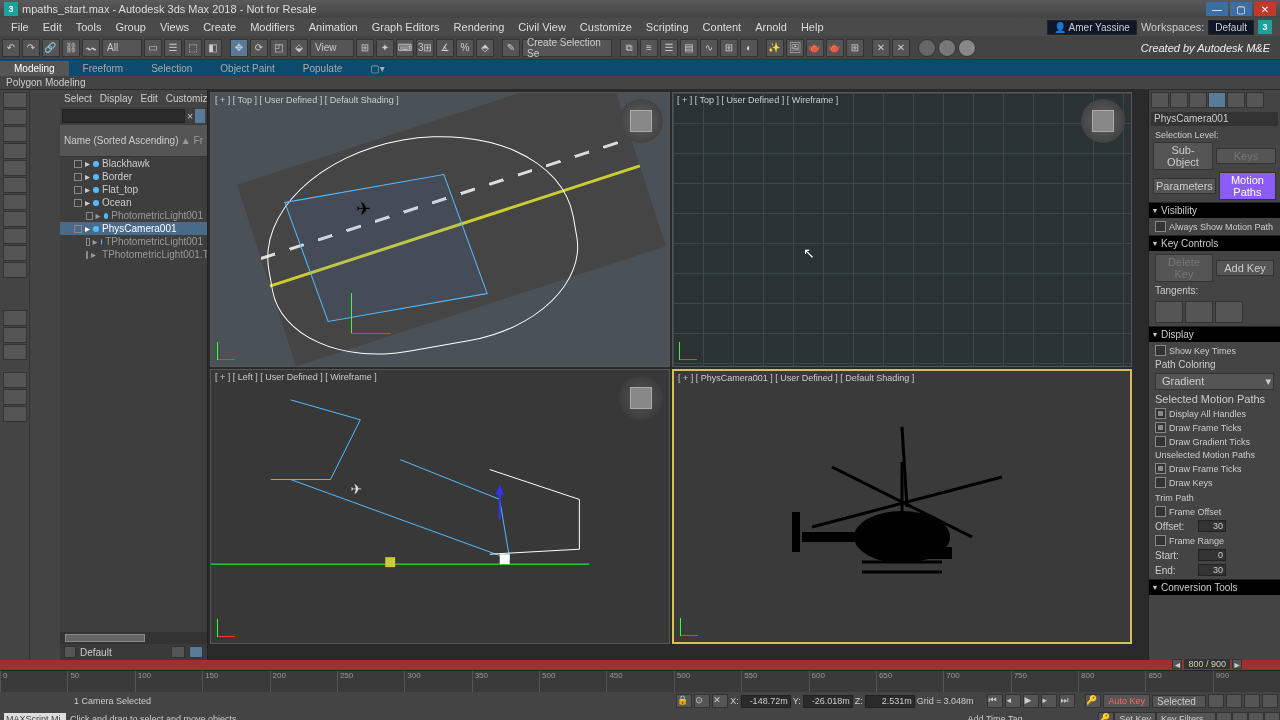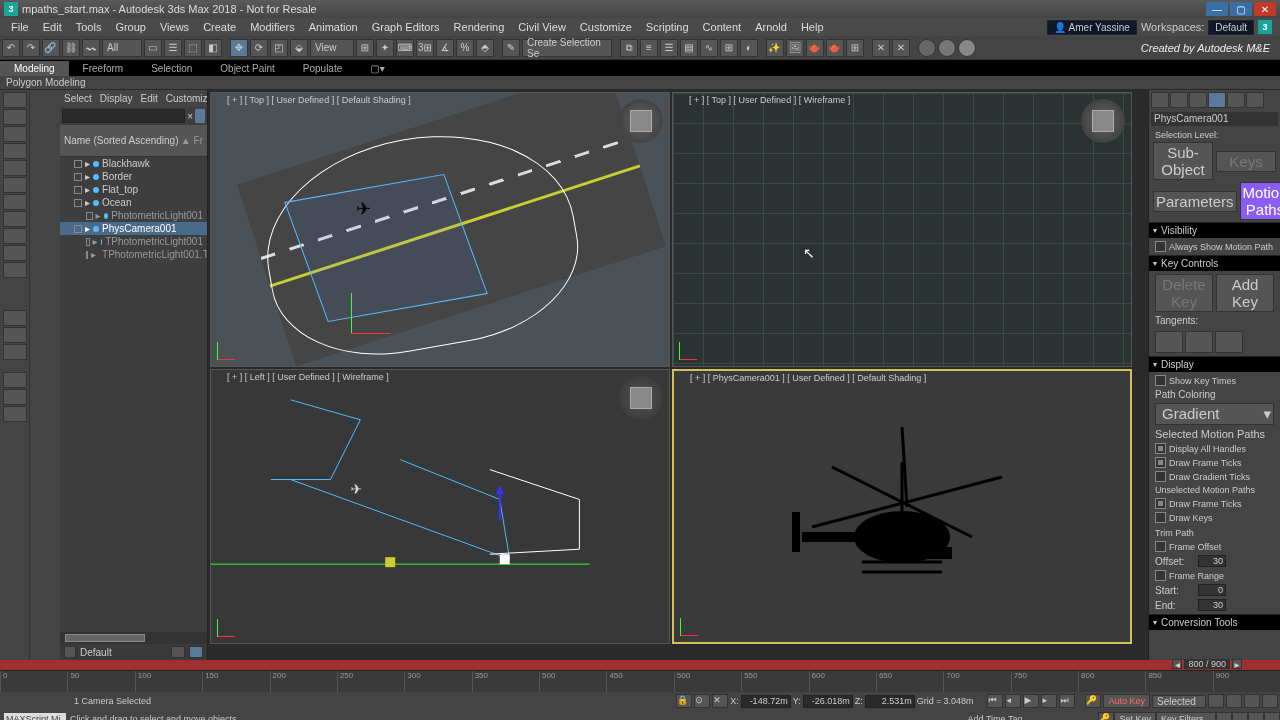--- a/index.html
+++ b/index.html
@@ -13,21 +13,21 @@
 .menubar { height: 18px; background: #4a4a4a; display: flex; align-items: center; padding: 0 4px; font-size: 11px; }
 .menubar .menu { padding: 0 7px; color: #ddd; }
 .menubar .right { margin-left: auto; display: flex; align-items: center; gap: 4px; }
 .userbox { background: #0f172a; padding: 1px 6px; border: 1px solid #222; font-size: 10px; }
 .toolbar { height: 24px; background: #444; display: flex; align-items: center; padding: 2px; gap: 2px; border-bottom: 1px solid #333; }
 .tbtn { width: 18px; height: 18px; background: #555; border: 1px solid #333; display: inline-flex; align-items: center; justify-content: center; font-size: 10px; color: #ccc; }
 .tbtn.active { background: #5a7a9a; }
 .tdrop { height: 18px; background: #555; border: 1px solid #333; font-size: 10px; padding: 0 4px; display: flex; align-items: center; color: #ccc; }
 .toolbar .sep { width: 4px; }
 .branding { margin-left: auto; font-size: 11px; color: #eee; padding-right: 8px; font-style: italic; }
-.ribbontabs { height: 16px; background: #000000; display: flex; align-items: center; font-size: 10px; }
+.ribbontabs { height: 16px; background: #0c4a6e; display: flex; align-items: center; font-size: 10px; }
 .ribbontabs .tab { padding: 2px 14px; color: #aaa; }
 .ribbontabs .tab.active { background: #555; color: #fff; }
 .polybar { height: 14px; background: #444; font-size: 10px; padding: 0 6px; display: flex; align-items: center; border-bottom: 1px solid #2a2a2a; }
 .mainarea { position: relative; height: 570px; display: flex; }
 .leftcol { width: 60px; background: #444; display: flex; }
 .leftcol .strip { width: 30px; display: flex; flex-direction: column; gap: 1px; padding-top: 2px; border-right: 1px solid #333; }
 .leftcol .ico { width: 24px; height: 16px; margin: 0 auto; background: #555; border: 1px solid #333; }
 .scenepanel { width: 148px; background: #3e3e3e; border-right: 1px solid #222; display: flex; flex-direction: column; }
 .panelhdr { display: flex; gap: 8px; padding: 3px 4px; font-size: 10px; background: #444; }
 .panelhdr span { cursor: pointer; }
@@ -37,35 +37,35 @@
 .tree { flex: 1; overflow: hidden; font-size: 10px; }
 .treehead { padding: 10px 4px; background: #555; border-bottom: 1px solid #333; }
 .node { padding: 1px 4px 1px 14px; display: flex; align-items: center; gap: 3px; }
 .node .eye { width: 8px; height: 8px; border: 1px solid #888; }
 .node .dot { width: 6px; height: 6px; border-radius: 50%; background: #5bf; }
 .node.sel { background: #4a6a8a; color: #fff; }
 .node.child { padding-left: 26px; color: #999; }
 .viewports { flex: 1; background: #2a2a2a; display: grid; grid-template-columns: 460px 460px; grid-template-rows: 275px 275px; gap: 2px; padding: 2px; position: relative; }
 .vp { position: relative; background: #3a3a3a; border: 1px solid #555; overflow: hidden; }
 .vp.active { border: 2px solid #d4c05a; }
-.vplabel { position: absolute; top: 2px; left: 4px; font-size: 9px; color: #ccc; z-index: 10; margin-left: 12px; }
+.vplabel { position: absolute; top: 2px; left: 4px; font-size: 9px; color: #ccc; z-index: 10; }
 .vpcube { position: absolute; top: 6px; right: 6px; width: 44px; height: 44px; background: radial-gradient(#666,#333); border-radius: 50%; display: flex; align-items: center; justify-content: center; }
 .vpcube::after { content:''; width: 20px; height: 20px; background: #888; border: 1px solid #aaa; }
 .vpaxis { position: absolute; bottom: 6px; left: 6px; width: 30px; height: 30px; }
 .vpaxis::before { content:''; position:absolute; bottom:0; left:0; width:18px; height:1px; background:#f33; }
 .vpaxis::after { content:''; position:absolute; bottom:0; left:0; width:1px; height:18px; background:#3f3; }
 .rightpanel { width: 132px; background: #444; border-left: 1px solid #222; display: flex; flex-direction: column; font-size: 10px; }
 .cmdtabs { display: flex; padding: 2px; gap: 1px; }
 .cmdtabs .ct { width: 18px; height: 16px; background: #555; border: 1px solid #333; }
 .cmdtabs .ct.on { background: #5a7a9a; }
 .objname { margin: 2px; height: 14px; background: #333; padding: 1px 3px; }
 .rollhead { background: #000000; padding: 2px 4px; display: flex; align-items: center; gap: 4px; border-top: 1px solid #222; }
 .rollhead::before { content:'▾'; font-size: 8px; }
 .rollbody { padding: 3px 6px; display: flex; flex-direction: column; gap: 3px; }
-.rbtn { flex:1; text-align: center; padding: 1px 2px; background: #555; border: 1px solid #333; font-size: 15px; }
+.rbtn { flex:1; text-align: center; padding: 1px 2px; background: #555; border: 1px solid #333; font-size: 11px; }
 .rbtn.blue { background: #8b5cf6; color: #fff; }
 .rbtn.dis { color: #777; }
 .row { display: flex; gap: 3px; align-items: center; }
 .chk { display: flex; align-items: center; gap: 3px; font-size: 9px; }
 .chk::before { content:''; width: 9px; height: 9px; border: 1px solid #888; display: inline-block; background: #333; }
 .chk.on::before { background: #888; box-shadow: inset 0 0 0 2px #333; }
 .spin { width: 28px; height: 12px; background: #333; border: 1px solid #222; font-size: 9px; text-align: right; padding-right: 2px; }
 .framebar { height: 10px; background: #a03030; position: relative; }
 .timeruler { height: 22px; background: #3a3a3a; display: flex; position: relative; border-top: 1px solid #222; }
 .timeruler .tick { flex: 1; border-left: 1px solid #555; font-size: 8px; color: #999; padding-left: 2px; }

